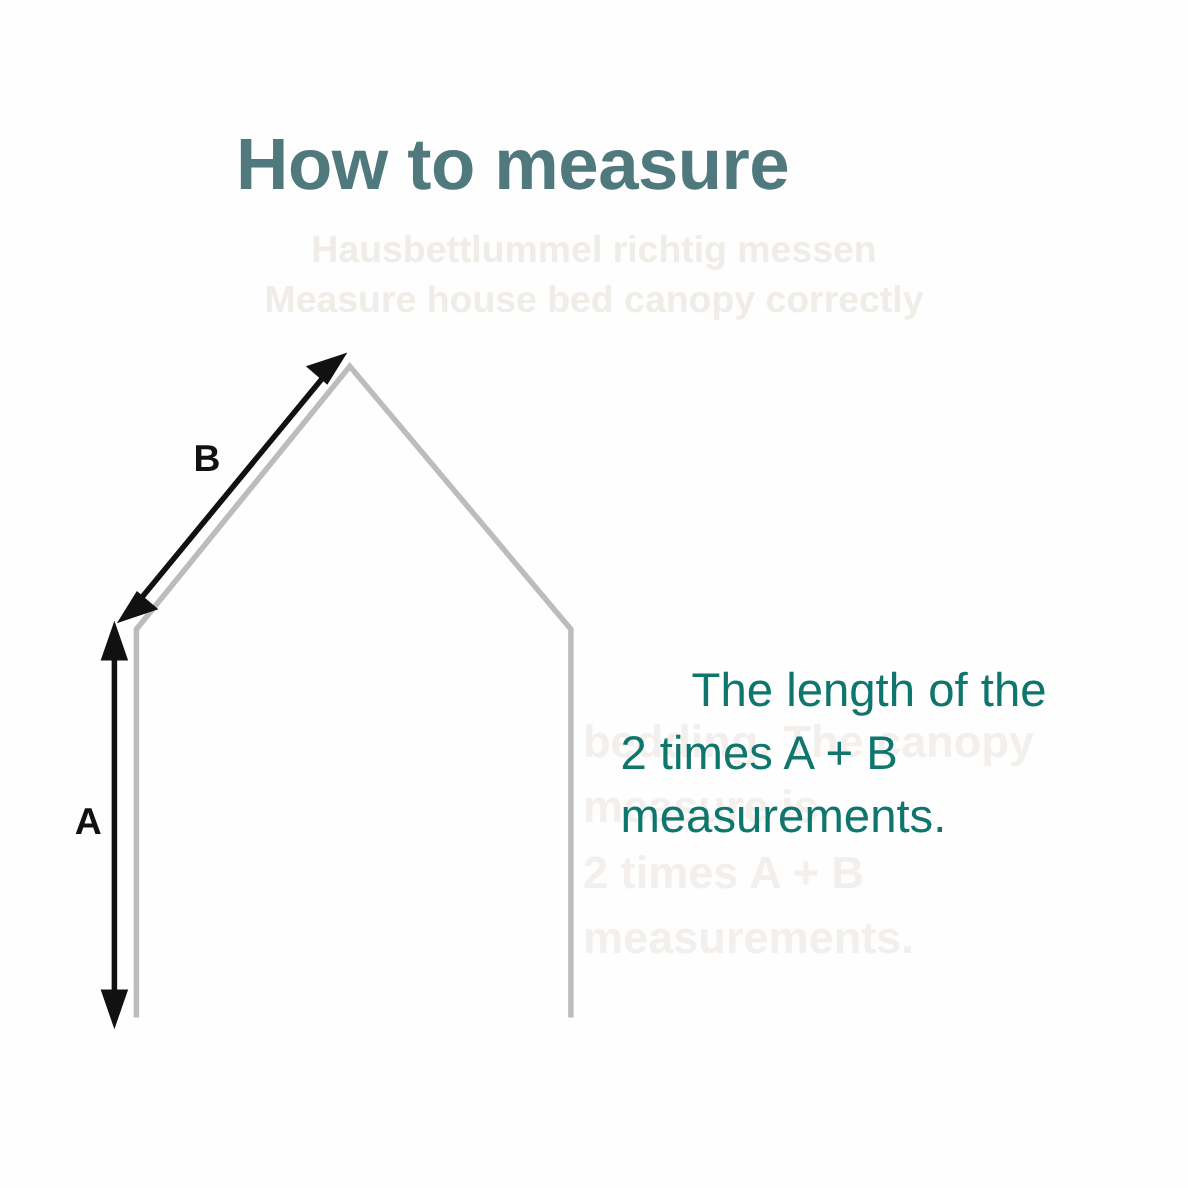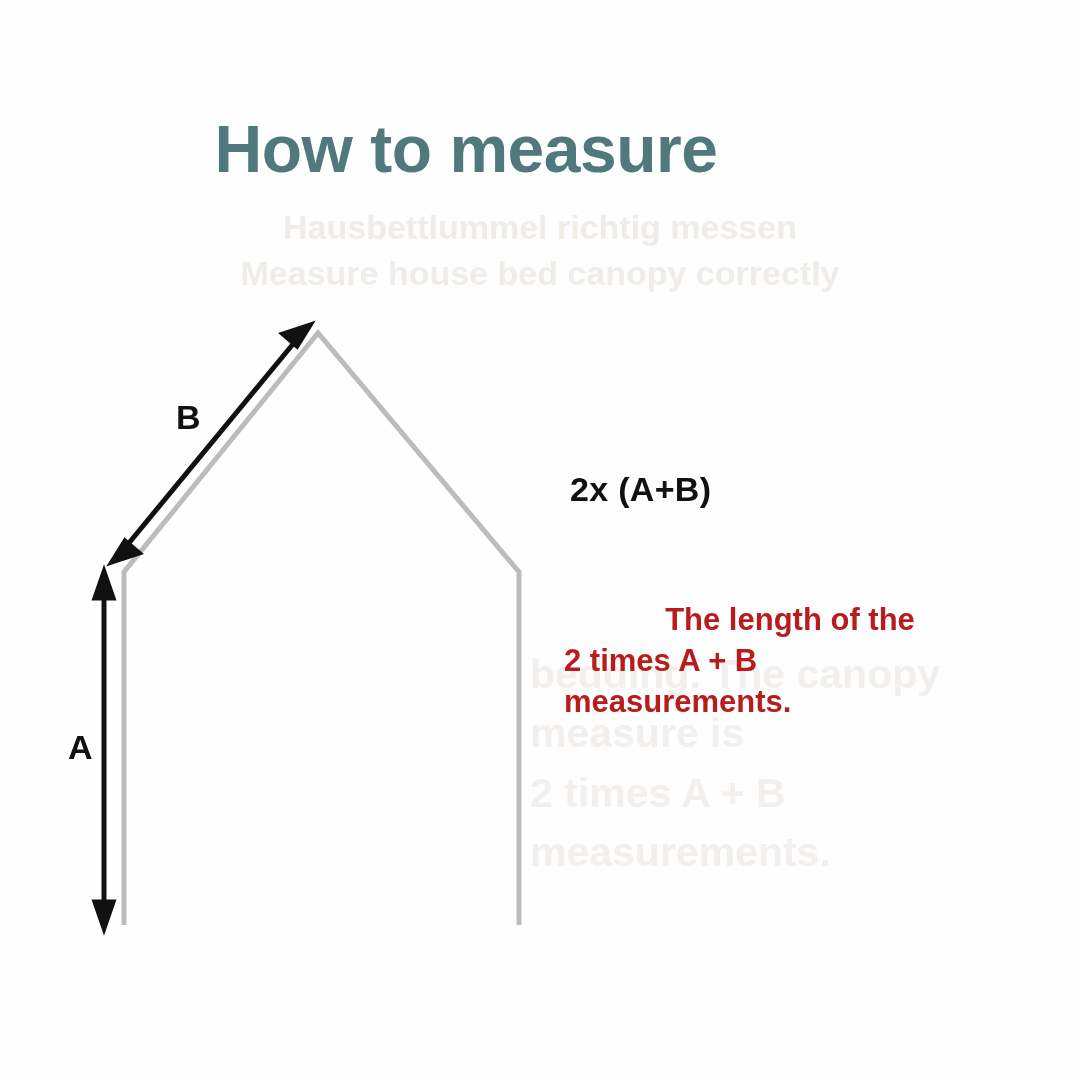--- a/index.html
+++ b/index.html
@@ -82,23 +82,23 @@
     letter-spacing: 0.3px;
   }
 
   
   .explain {
     position: absolute;
     left: 530px;
     top: 600px;
     width: 520px;
     text-align: center;
-    font-size: 31px;
-    font-weight: bold;
-    color: #b91c1c;
+    font-size: 43px;
+    font-weight: normal;
+    color: #0f766e;
     line-height: 1.32;
   }
   .explain div {
     white-space: nowrap;
   }
   .explain .ln-left {
     text-align: left;
     padding-left: 34px;
   }
   .explain-ghost {
@@ -140,21 +140,20 @@
 
     <g stroke="#111111" stroke-width="5" fill="#111111">
       <line x1="124" y1="549" x2="298" y2="338"></line>
       <polygon points="310,325 283,334 297,346"></polygon>
       <polygon points="112,562 139,553 125,541"></polygon>
     </g>
   </svg>
 
   <div class="lbl lbl-b">B</div>
   <div class="lbl lbl-a">A</div>
-  <div class="formula">2x (A+B)</div>
 
   <div class="explain-ghost">
     <div>bedding. The canopy</div>
     <div>measure is</div>
     <div>2 times A + B</div>
     <div>measurements.</div>
   </div>
 
   <div class="explain">
     <div>The length of the</div>

